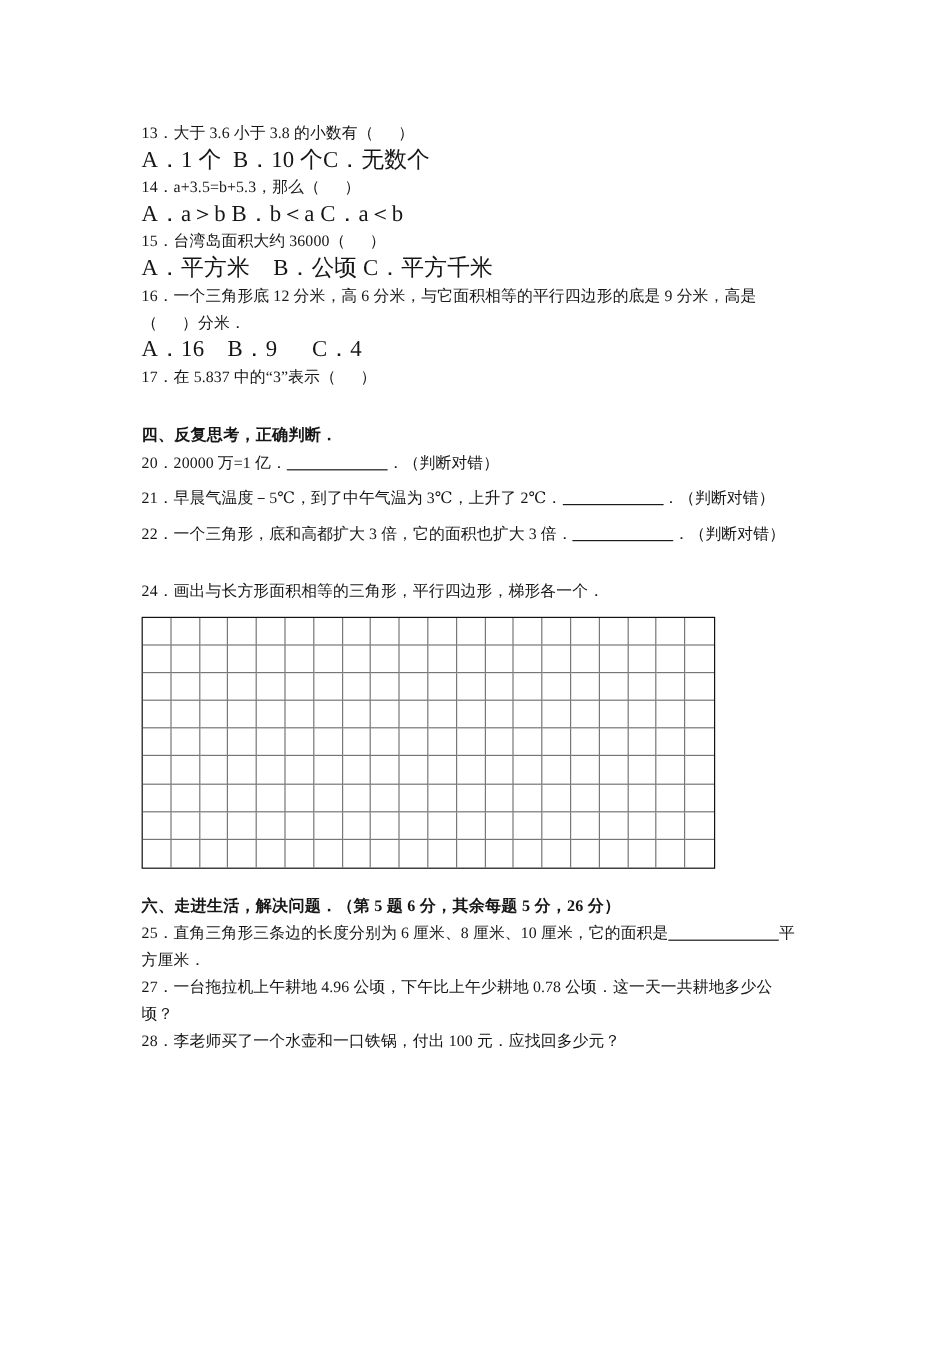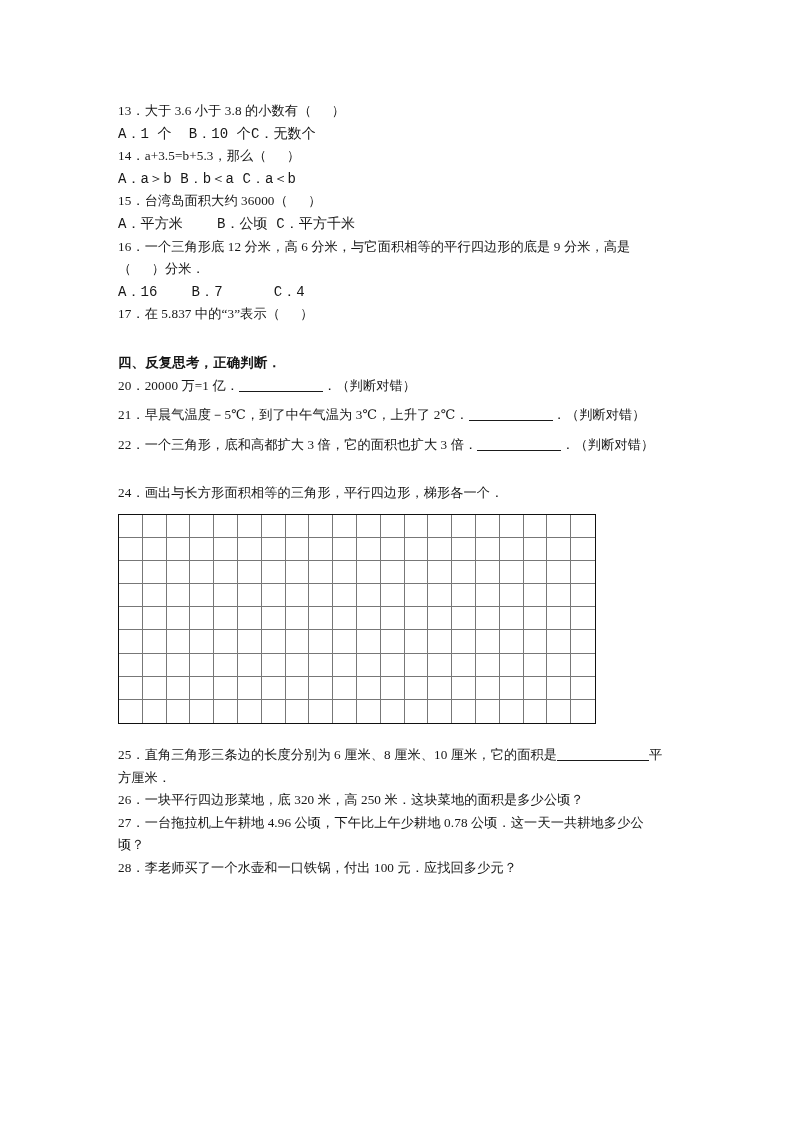--- a/index.html
+++ b/index.html
@@ -24,26 +24,25 @@
   }
   .q {
     font-size: 13.2px;
     line-height: 22.6px;
     margin: 0;
     text-align: left;
     letter-spacing: 0.1px;
     white-space: pre-wrap;
   }
   .opts {
-    font-size: 14px;
+    font-size: 19px;
     line-height: 22.6px;
     margin: 0;
     letter-spacing: 0.1px;
     white-space: pre-wrap;
-    font-family: Liberation Mono, monospace;
   }
   .q-wrap {
     font-size: 13.2px;
     line-height: 22.6px;
     margin: 0;
     letter-spacing: 0.1px;
   }
   .sec-head {
     font-size: 13.4px;
     line-height: 22.6px;
@@ -96,21 +95,21 @@
     <p class="opts">A．1 个  B．10 个C．无数个</p>
 
     <p class="q">14．a+3.5=b+5.3，那么（      ）</p>
     <p class="opts">A．a＞b B．b＜a C．a＜b</p>
 
     <p class="q">15．台湾岛面积大约 36000（      ）</p>
     <p class="opts">A．平方米    B．公顷 C．平方千米</p>
 
     <p class="q">16．一个三角形底 12 分米，高 6 分米，与它面积相等的平行四边形的底是 9 分米，高是</p>
     <p class="q">（      ）分米．</p>
-    <p class="opts">A．16    B．7      C．4</p>
+    <p class="opts">A．16    B．9      C．4</p>
 
     <p class="q">17．在 5.837 中的“3”表示（      ）</p>
 
   </div>
 
   <div class="gap-lg"></div>
 
   <div>
     <p class="sec-head">四、反复思考，正确判断．</p>
 
@@ -318,27 +317,27 @@
         <i class="lastrow" style="border-right-color: rgb(119, 119, 119); border-bottom-color: rgb(119, 119, 119);"></i>
         <i class="lastrow" style="border-right-color: rgb(119, 119, 119); border-bottom-color: rgb(119, 119, 119);"></i>
         <i class="lastrow" style="border-right-color: rgb(119, 119, 119); border-bottom-color: rgb(119, 119, 119);"></i>
         <i class="lastcol lastrow" style="border-right-color: rgb(119, 119, 119); border-bottom-color: rgb(119, 119, 119);"></i>
       </div>
   </div>
 
   <div class="gap-md"></div>
 
   <div>
+    <p class="sec-head">六、走进生活，解决问题．（第 5 题 6 分，其余每题 5 分，26 分）</p>
 
     <p class="q-wrap">
       <span>25．直角三角形三条边的长度分别为 6 厘米、8 厘米、10 厘米，它的面积是</span><span class="blank blank-w2"></span><span>平</span>
     </p>
     <p class="q">方厘米．</p>
 
-    <p class="q">26．一块平行四边形菜地，底 320 米，高 250 米．这块菜地的面积是多少公顷？</p>
 
     <p class="q">27．一台拖拉机上午耕地 4.96 公顷，下午比上午少耕地 0.78 公顷．这一天一共耕地多少公</p>
     <p class="q">顷？</p>
 
     <p class="q">28．李老师买了一个水壶和一口铁锅，付出 100 元．应找回多少元？</p>
   </div>
 
 </div>
 
 </body></html>

